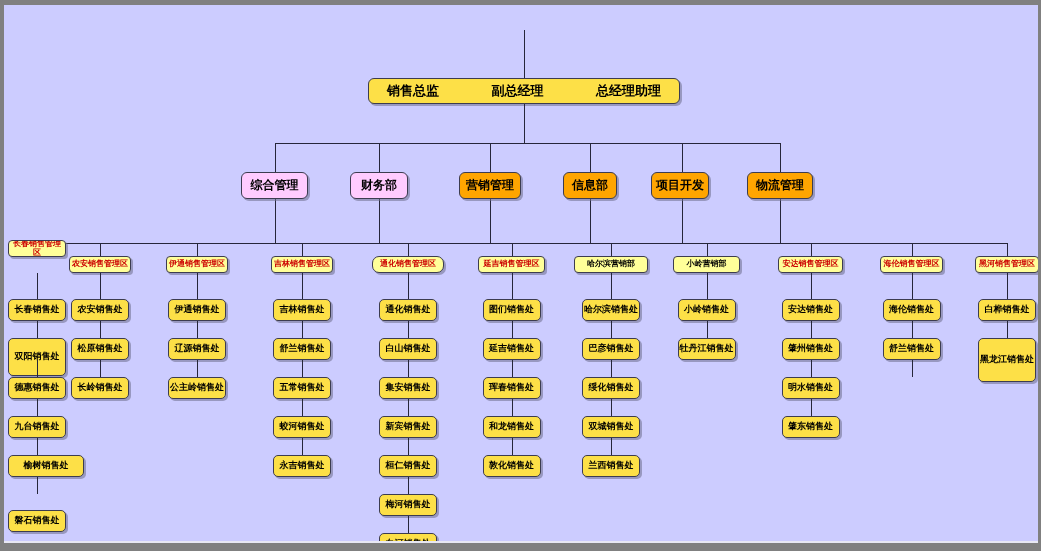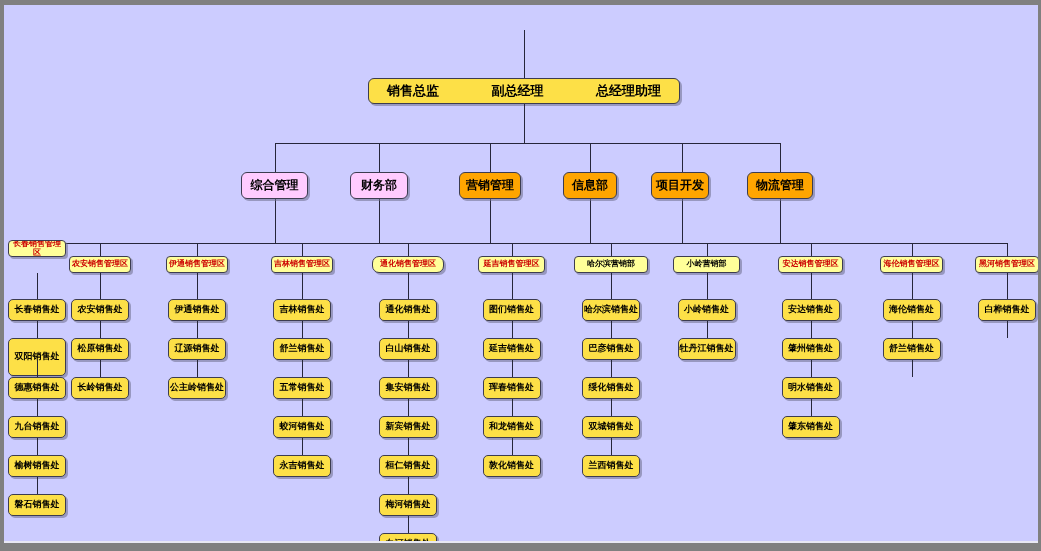--- a/index.html
+++ b/index.html
@@ -73,23 +73,23 @@
         <div class="node region-node yellow red-text" style="left: 8px; top: 240px; width: 58px; height: 17px;">长春销售管理区</div>
         <div class="vline" style="left: 37px; top: 273px; height: 26px;"></div>
         <div class="node office-node cyan" style="left: 8px; top: 299px; width: 58px; height: 22px;">长春销售处</div>
         <div class="vline" style="left: 37px; top: 321px; height: 17px;"></div>
         <div class="node office-node cyan" style="left: 8px; top: 338px; width: 58px; height: 38px;">双阳销售处</div>
         <div class="vline" style="left: 37px; top: 360px; height: 17px;"></div>
         <div class="node office-node cyan" style="left: 8px; top: 377px; width: 58px; height: 22px;">德惠销售处</div>
         <div class="vline" style="left: 37px; top: 399px; height: 17px;"></div>
         <div class="node office-node cyan" style="left: 8px; top: 416px; width: 58px; height: 22px;">九台销售处</div>
         <div class="vline" style="left: 37px; top: 438px; height: 17px;"></div>
-        <div class="node office-node cyan" style="left: 8px; top: 455px; width: 58px; height: 22px;">榆树销售处</div>
+        <div class="node office-node cyan" style="left: 8px; top: 455px; width: 76px; height: 22px;">榆树销售处</div>
         <div class="vline" style="left: 37px; top: 477px; height: 17px;"></div>
-        <div class="node office-node cyan" style="left: 8px; top: 494px; width: 58px; height: 22px;">磐石销售处</div>
+        <div class="node office-node cyan" style="left: 8px; top: 510px; width: 58px; height: 22px;">磐石销售处</div>
         <div class="vline" style="left: 100px; top: 243px; height: 13px;"></div>
         <div class="node region-node yellow red-text" style="left: 69px; top: 256px; width: 62px; height: 17px;">农安销售管理区</div>
         <div class="vline" style="left: 100px; top: 273px; height: 26px;"></div>
         <div class="node office-node cyan" style="left: 71px; top: 299px; width: 58px; height: 22px;">农安销售处</div>
         <div class="vline" style="left: 100px; top: 321px; height: 17px;"></div>
         <div class="node office-node cyan" style="left: 71px; top: 338px; width: 58px; height: 22px;">松原销售处</div>
         <div class="vline" style="left: 100px; top: 360px; height: 17px;"></div>
         <div class="node office-node cyan" style="left: 71px; top: 377px; width: 58px; height: 22px;">长岭销售处</div>
         <div class="vline" style="left: 197px; top: 243px; height: 13px;"></div>
         <div class="node region-node yellow red-text" style="left: 166px; top: 256px; width: 62px; height: 17px;">伊通销售管理区</div>
@@ -172,20 +172,21 @@
         <div class="vline" style="left: 911.5px; top: 273px; height: 26px;"></div>
         <div class="node office-node cyan" style="left: 882.5px; top: 299px; width: 58px; height: 22px;">海伦销售处</div>
         <div class="vline" style="left: 911.5px; top: 321px; height: 17px;"></div>
         <div class="node office-node cyan" style="left: 882.5px; top: 338px; width: 58px; height: 22px;">舒兰销售处</div>
         <div class="vline" style="left: 911.5px; top: 360px; height: 17px;"></div>
         <div class="vline" style="left: 1007px; top: 243px; height: 13px;"></div>
         <div class="node region-node yellow red-text" style="left: 975px; top: 256px; width: 64px; height: 17px;">黑河销售管理区</div>
         <div class="vline" style="left: 1007px; top: 273px; height: 26px;"></div>
         <div class="node office-node cyan" style="left: 978px; top: 299px; width: 58px; height: 22px;">白桦销售处</div>
         <div class="vline" style="left: 1007px; top: 321px; height: 17px;"></div>
+        <div class="node office-node cyan" style="left: 978px; top: 338px; width: 58px; height: 44px;">黑龙江销售处</div>
       </div>
   </div>
   <div class="edge" style="left:0;top:0;width:1041px;height:5px;"></div>
   <div class="edge" style="left:0;top:0;width:4px;height:551px;"></div>
   <div class="edge" style="left:1038px;top:0;width:3px;height:551px;"></div>
   <div class="edge-hi" style="left:4px;top:541px;width:1034px;height:2px;"></div>
   <div class="edge" style="left:0;top:543px;width:1041px;height:8px;"></div>
 </div>
 
 </body></html>

